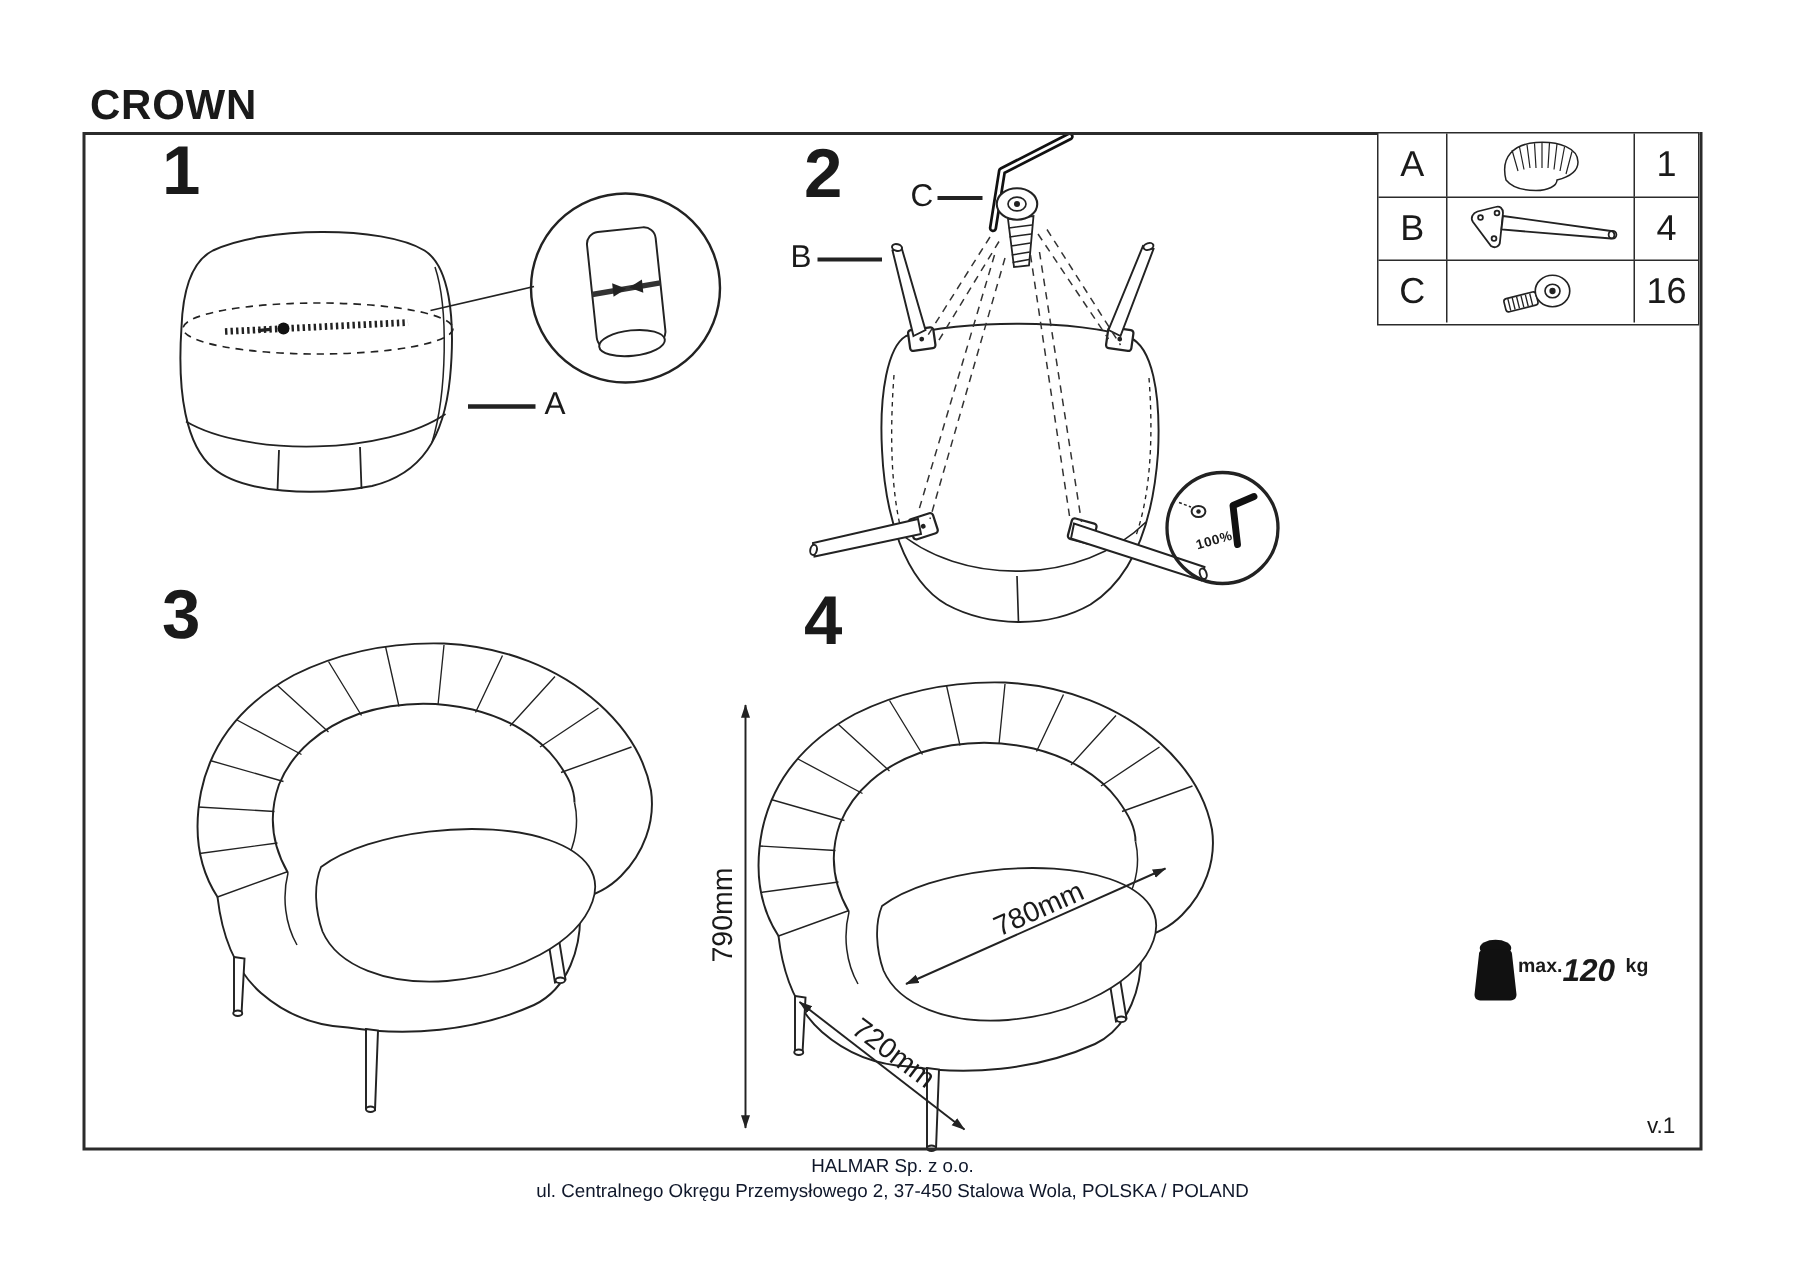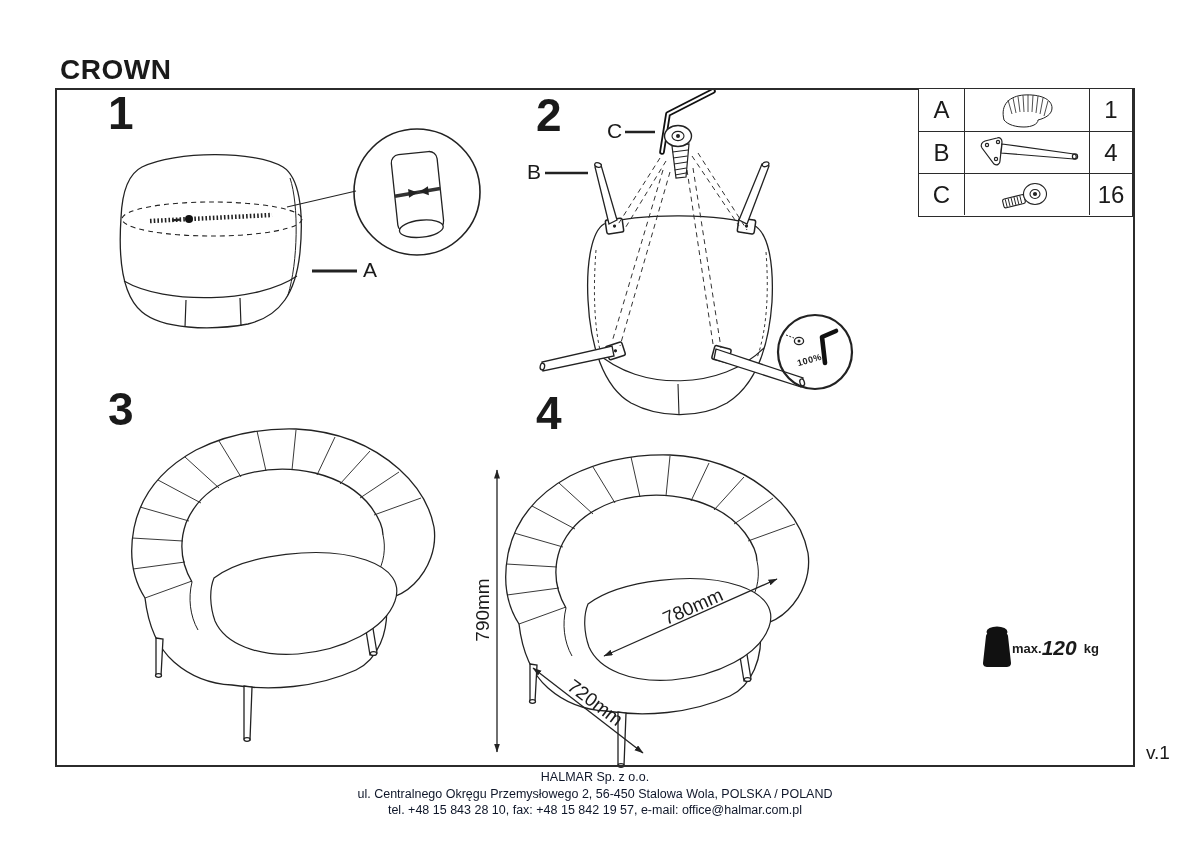--- a/index.html
+++ b/index.html
@@ -6,31 +6,31 @@
   .sheet{position:relative;width:1200px;height:848px;background:#fff;overflow:hidden;
          font-family:"Liberation Sans","DejaVu Sans",sans-serif;color:#1a1a1a;}
   .abs{position:absolute;}
   .page-title{left:60px;top:54px;font-size:28px;font-weight:bold;letter-spacing:.5px;}
   .main-frame{left:55px;top:88px;width:1080px;height:679px;box-sizing:border-box;
               border:2px solid #2b2b2b;}
   .step-num{font-size:46px;font-weight:bold;line-height:1;}
   .part-label{font-size:21px;}
   .dim-label{font-size:19px;white-space:nowrap;text-align:center;width:90px;}
   .tighten{font-size:9px;font-weight:bold;letter-spacing:.5px;}
-  .version{font-size:19px;margin-left:48px;}
+  .version{font-size:15px;}
   .footer{left:55px;top:769px;width:1080px;text-align:center;font-size:12.5px;
           line-height:16.5px;color:#0f172a;}
   .parts-table{left:918px;top:88px;width:215px;height:129px;box-sizing:border-box;
                border:1.6px solid #2b2b2b;display:grid;
                grid-template-columns:45px 126px 1fr;grid-auto-rows:42px;background:#fff;}
   .parts-table .cell{display:flex;align-items:center;justify-content:center;
                box-sizing:border-box;border-top:1.4px solid #2b2b2b;font-size:24px;}
   .parts-table .r0{border-top:none;}
   .parts-table .mid{border-left:1.4px solid #2b2b2b;border-right:1.4px solid #2b2b2b;}
-  .weight-text{left:1012px;top:636px;display:flex;align-items:center;font-weight:bold;}
+  .weight-text{left:1012px;top:636px;display:flex;align-items:flex-start;font-weight:bold;}
   .weight-text .small{font-size:13px;}
   .weight-text .big{font-size:21px;font-style:italic;}
   .weight-text .unit{font-size:13px;margin-left:7px;}
   svg{display:block;}
   .lineart{left:0;top:0;}
 </style>
 </head>
 <body>
 
 <div class="sheet">
@@ -231,17 +231,16 @@
   <div class="abs weight-text">
     <span class="small">max.</span>
     <span class="big">120</span>
     <span class="unit">kg</span>
   </div>
 
   <span class="abs version" style="left:1098px;top:742px;">v.1</span>
 
   <div class="abs footer">
     <div>HALMAR Sp. z o.o.</div>
-    <div>ul. Centralnego Okręgu Przemysłowego 2, 56-450 Stalowa Wola, POLSKA / POLAND</div>
-    <div>tel. +48 15 843 28 10, fax: +48 15 842 19 57, e-mail: office@halmar.com.pl</div>
+    <div>ul. Centralnego Okręgu Przemysłowego 2, 37-450 Stalowa Wola, POLSKA / POLAND</div>
   </div>
 
 </div>
 
 </body></html>

